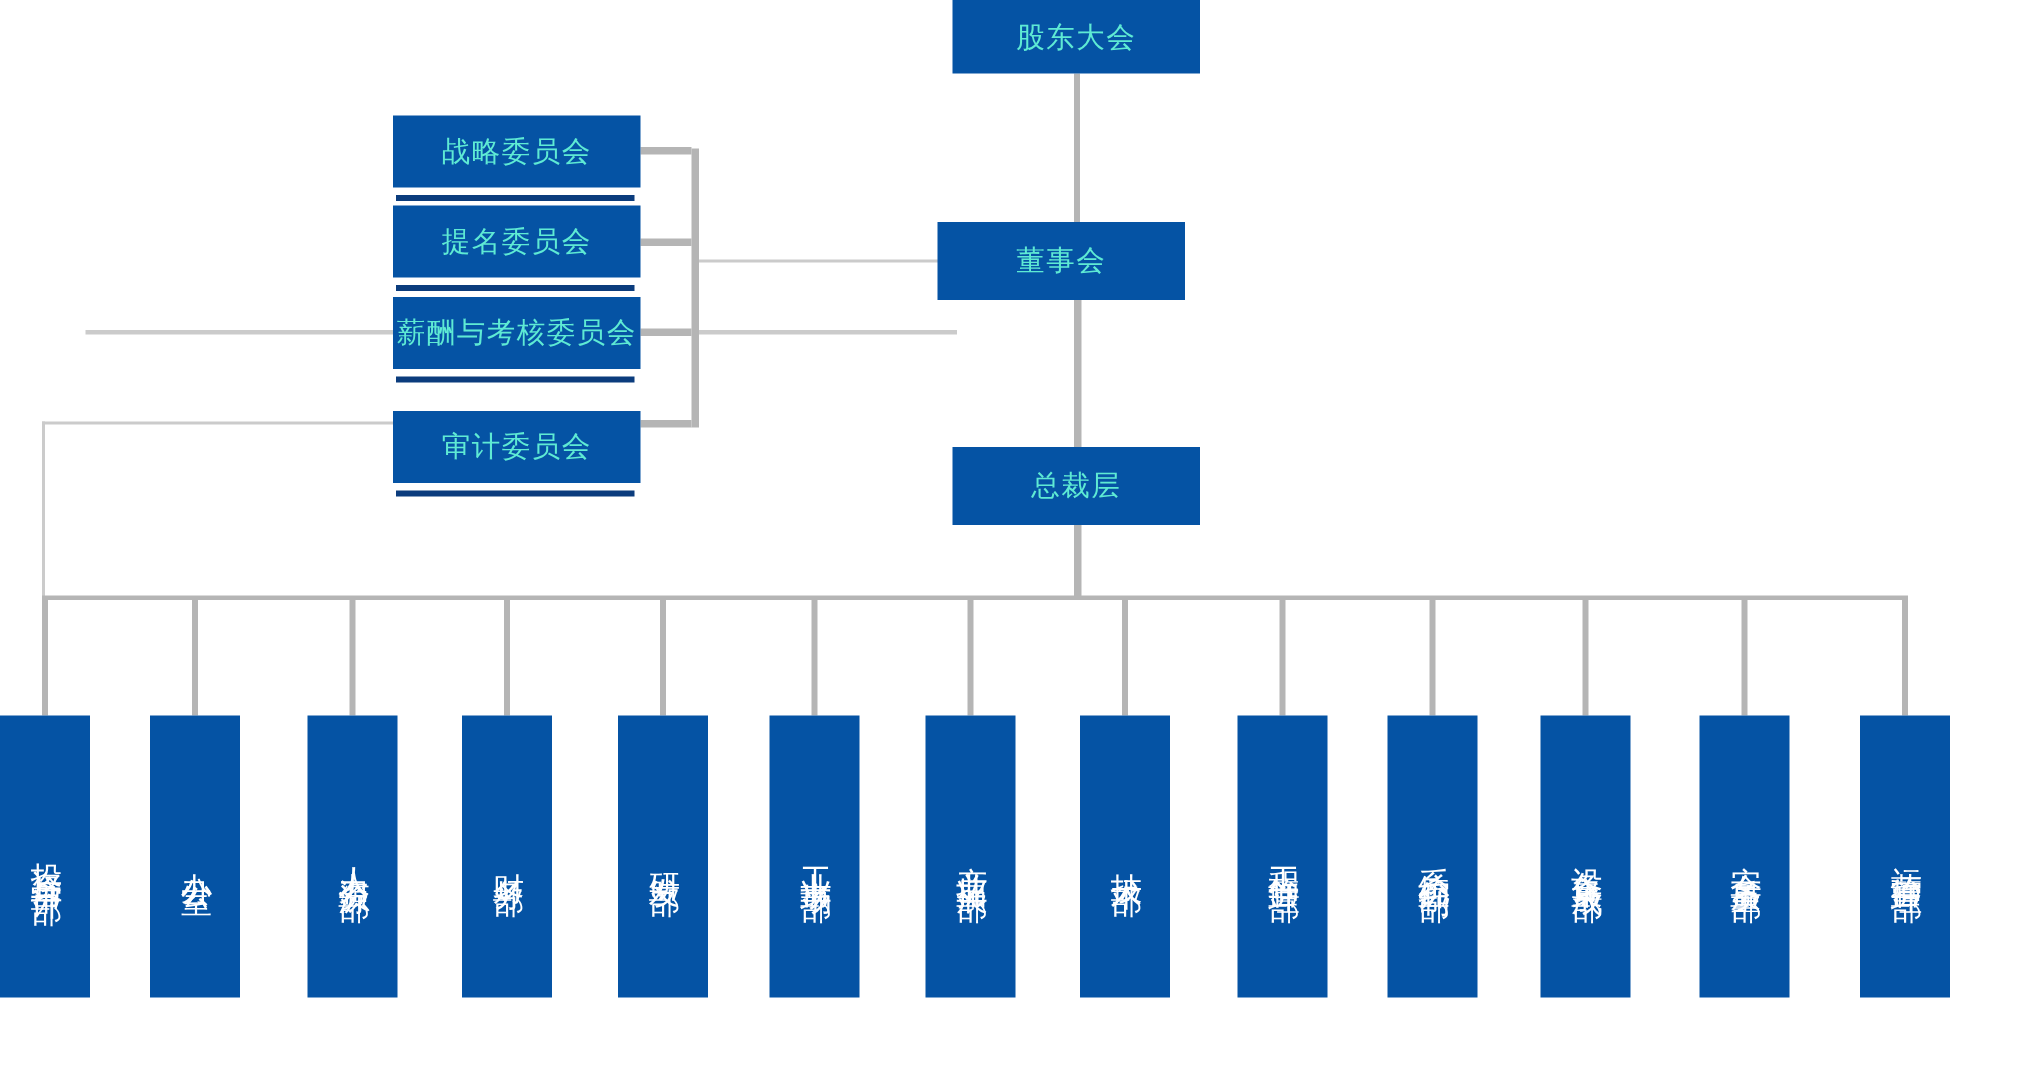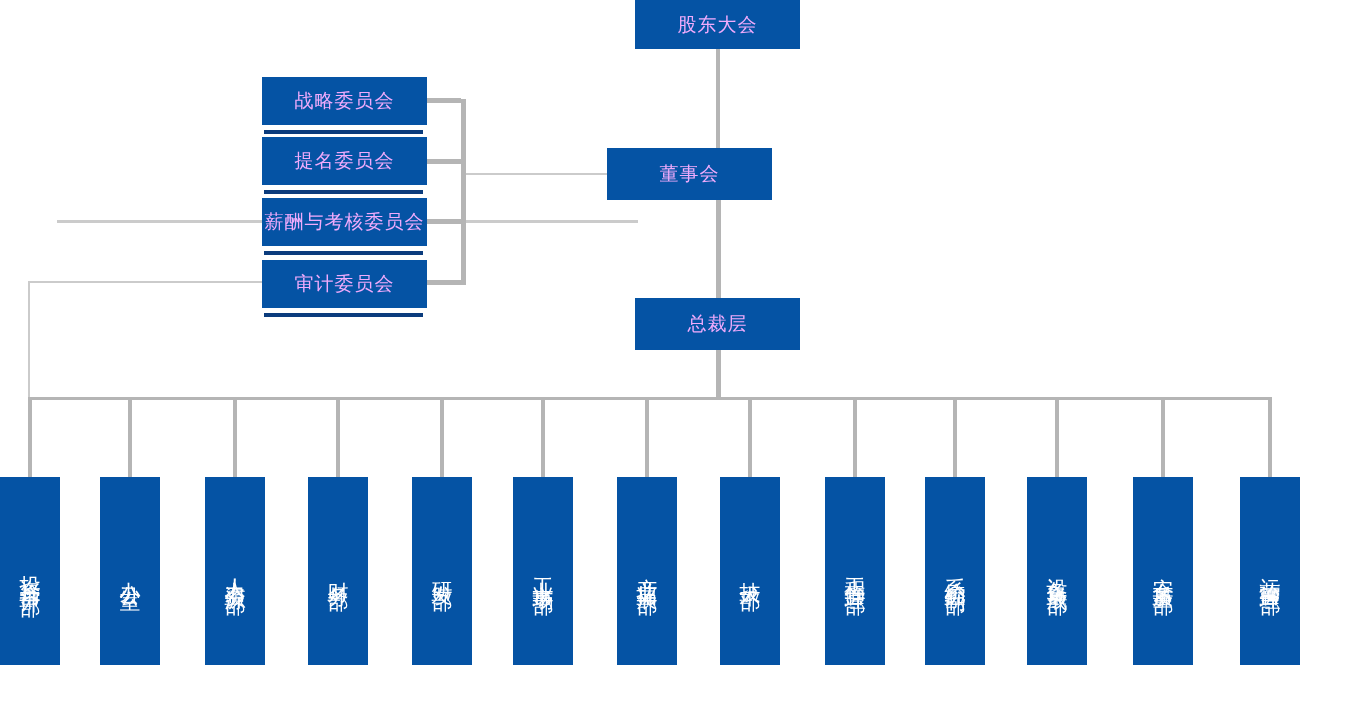--- a/index.html
+++ b/index.html
@@ -9,21 +9,21 @@
     height: 728px;
     background: #ffffff;
     font-family: "Liberation Sans", sans-serif;
     overflow: hidden;
   }
   
   .hbox {
     position: absolute;
     width: 165px;
     background: #0553A4;
-    color: #f0abfc;
+    color: #5eead4;
     display: flex;
     align-items: center;
     justify-content: center;
     font-size: 19px;
     letter-spacing: 1px;
     white-space: nowrap;
     box-sizing: border-box;
   }
   .committee::after {            
     content: "";
@@ -85,37 +85,37 @@
   <div class="ln" style="left:748px;  top:400px; width:4px; height:77px;"></div>
   <div class="ln" style="left:853px;  top:400px; width:4px; height:77px;"></div>
   <div class="ln" style="left:953px;  top:400px; width:4px; height:77px;"></div>
   <div class="ln" style="left:1055px; top:400px; width:4px; height:77px;"></div>
   <div class="ln" style="left:1161px; top:400px; width:4px; height:77px;"></div>
   <div class="ln" style="left:1268px; top:400px; width:4px; height:77px;"></div>
 
   <div class="hbox" style="left:635px; top:0;     height:49px;">
     <span>股东大会</span>
   </div>
-  <div class="hbox" style="left:607px; top:148px; height:52px;justify-content:center;">
+  <div class="hbox" style="left:625px; top:148px; height:52px;justify-content:center;">
     <span>董事会</span>
   </div>
   <div class="hbox committee" style="left:262px; top:77px;  height:48px;">
     <span>战略委员会</span>
   </div>
 
   <div class="hbox" style="left:635px; top:298px; height:52px;">
     <span>总裁层</span>
   </div>
   <div class="hbox committee" style="left:262px; top:198px; height:48px;">
     <span>薪酬与考核委员会</span>
   </div>
   <div class="hbox committee" style="left:262px; top:137px; height:48px;">
     <span>提名委员会</span>
   </div>
-  <div class="hbox committee" style="left:262px; top:260px; height:48px;">
+  <div class="hbox committee" style="left:262px; top:274px; height:48px;">
     <span>审计委员会</span>
   </div>
 
   <div class="vbox" style="left:0;">
     <span>投资与审计部</span>
   </div>
   <div class="vbox" style="left:100px;">
     <span>办公室</span>
   </div>
   <div class="vbox" style="left:205px;">

